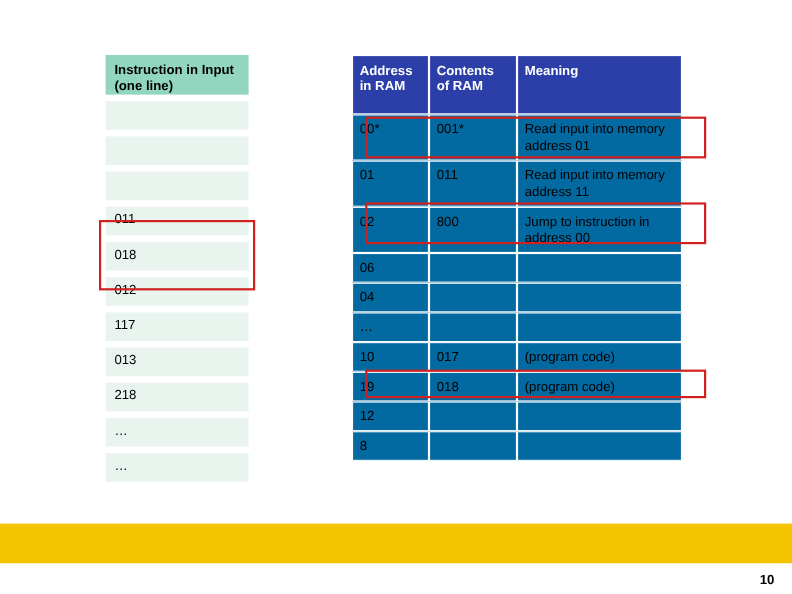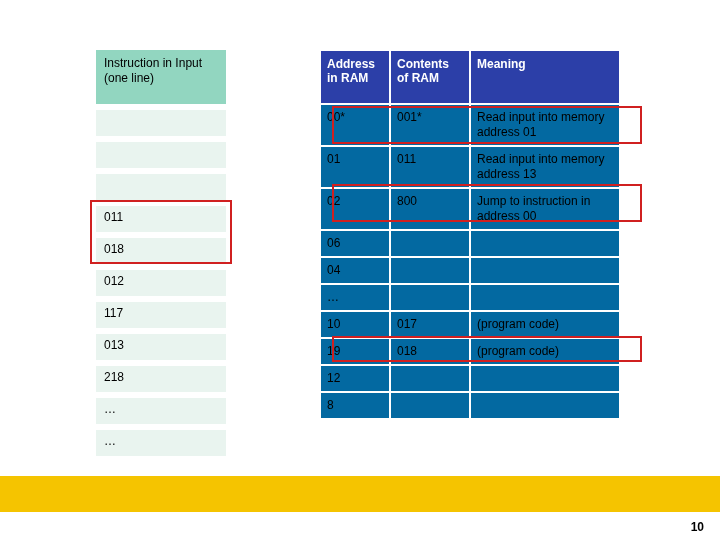--- a/index.html
+++ b/index.html
@@ -23,25 +23,25 @@
 
   
   .left-col {
     position:absolute;
     left:0; top:0;
     width:130px;
   }
   .left-head {
     background:#92d6c0;
     color:#000;
-    font-weight:normal;
+    font-weight:bold;
     font-size:12px;
     padding:6px 8px;
     line-height:1.25;
-    height:54px;
+    height:36px;
   }
   .left-cell {
     background:#e9f4ef;
     height:26px;
     margin-top:6px;
     padding:4px 8px;
     font-size:12px;
   }
 
   
@@ -135,21 +135,21 @@
       </thead>
       <tbody>
         <tr class="ra">
           <td>00*</td>
           <td>001*</td>
           <td>Read input into memory address 01</td>
         </tr>
         <tr class="rb">
           <td>01</td>
           <td>011</td>
-          <td>Read input into memory address 13</td>
+          <td>Read input into memory address 11</td>
         </tr>
         <tr class="ra">
           <td>02</td>
           <td>800</td>
           <td>Jump to instruction in address 00</td>
         </tr>
         <tr class="rb">
           <td>06</td>
           <td></td>
           <td></td>

